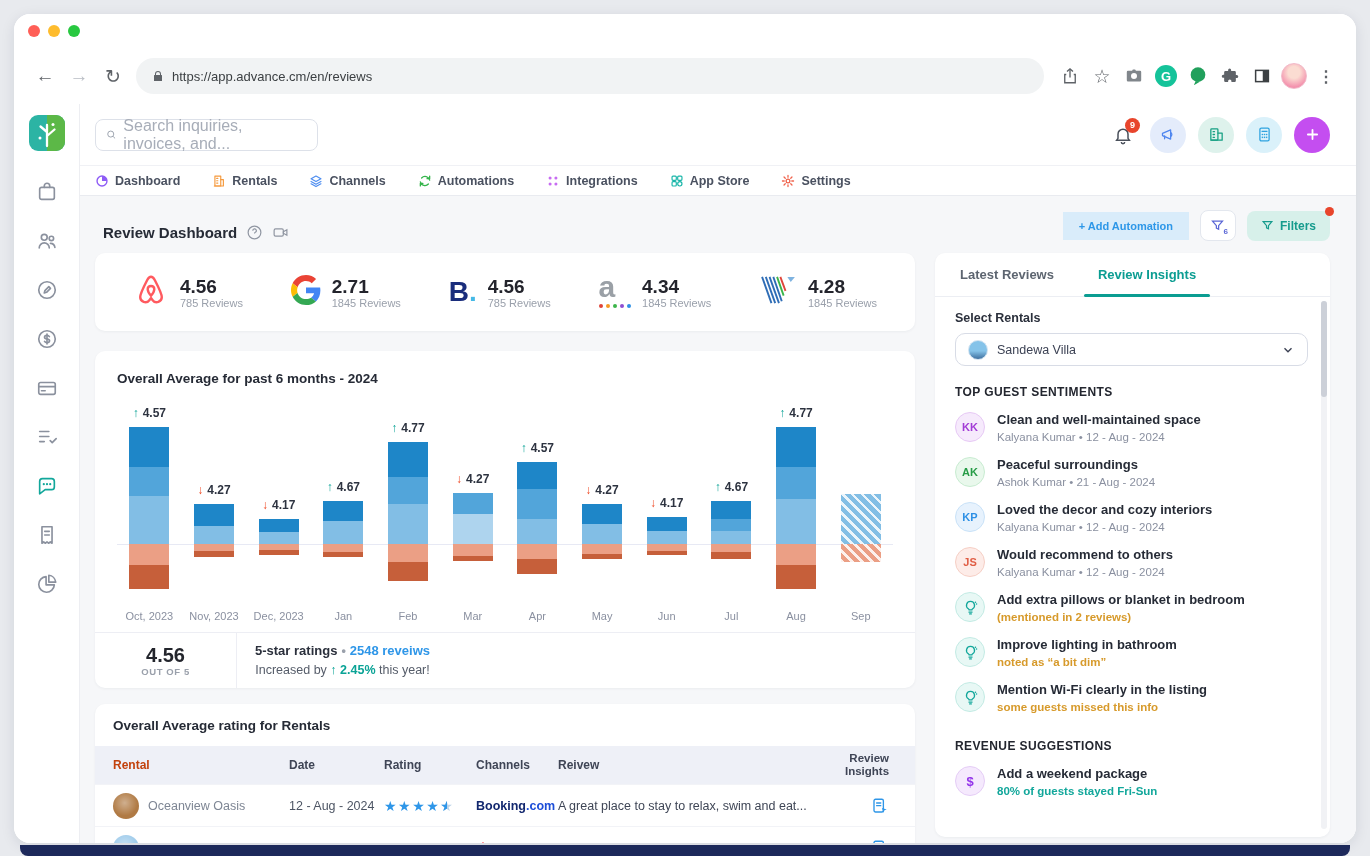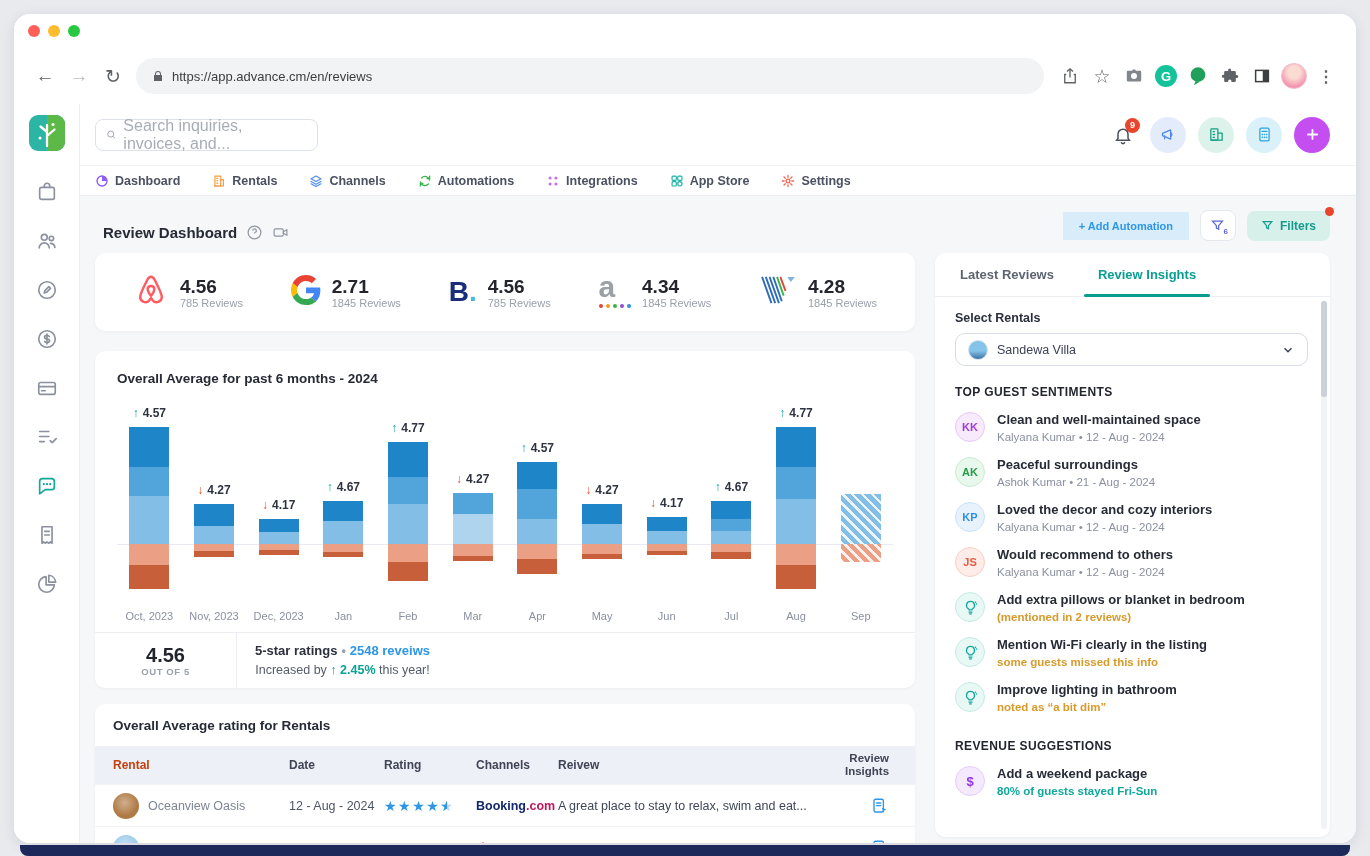--- a/index.html
+++ b/index.html
@@ -110,21 +110,21 @@
   .tc-channel { width:82px; } .tc-review { flex:1; color:#3f4656; } .tc-insight { width:52px; justify-content:flex-end; color:#2e96e8; }
   .tc-insight svg { width:18px; height:18px; }
   .th-insight { text-align:right; font-size:11.5px; line-height:13px; }
   .r-avatar { width:26px; height:26px; border-radius:50%; flex:none; }
   .rental-name { color:#7e8694; }
   .stars { letter-spacing:1.5px; font-size:14px; }
   .star-full { color:#2e96e8; }
   .star-half { position:relative; color:#bcd3e8; }
   .star-half em { position:absolute; left:0; top:0; width:50%; overflow:hidden; color:#2e96e8; font-style:normal; }
   .bk-logo { font-size:12.5px; font-weight:800; color:#12276e; }
-  .bk-logo span { color:#be185d; }
+  .bk-logo span { color:#1d4ed8; }
   .ab-logo { display:flex; align-items:center; gap:3px; color:#ff5a5f; font-size:12px; font-weight:700; }
   .ab-logo svg { width:14px; height:14px; }
 
   
   .right-card { position:relative; min-height:584px; }
   .rp-tabs { display:flex; height:44px; border-bottom:1px solid #eceef3; padding-left:2px; }
   .rp-tab { width:140px; display:grid; place-items:center; font-size:13px; font-weight:700; color:#5d6570; position:relative; cursor:pointer; }
   .rp-tab.active { color:#0b9d92; }
   .rp-tab.active::after { content:""; position:absolute; bottom:-1px; left:7px; right:7px; height:3px; background:#0b9d92; border-radius:2px; }
   .rp-body { padding:14px 22px 0 20px; }
@@ -775,35 +775,35 @@
                     </div>
                     <div class="rp-item">
                       <span class="imp-ic">
                         <svg viewBox="0 0 24 24" fill="none" stroke="currentColor" stroke-width="1.8" stroke-linecap="round" stroke-linejoin="round">
                           <path d="M12 3.5a5.6 5.6 0 0 1 3.1 10.3c-.7.5-1.1 1-1.1 1.7h-4c0-.7-.4-1.2-1.1-1.7A5.6 5.6 0 0 1 12 3.5z"></path>
                           <path d="M9.8 18.5h4.4M10.8 21h2.4"></path>
                           <path d="M19 4.5h.01M20.5 7h.01" stroke-width="2.2"></path>
                         </svg>
                       </span>
                       <div>
-                        <div class="rp-title">Mention Wi-Fi clearly in the listing</div>
-                        <div class="imp-note">some guests missed this info</div>
+                        <div class="rp-title">Improve lighting in bathroom</div>
+                        <div class="imp-note">noted as “a bit dim”</div>
                       </div>
                     </div>
                     <div class="rp-item">
                       <span class="imp-ic">
                         <svg viewBox="0 0 24 24" fill="none" stroke="currentColor" stroke-width="1.8" stroke-linecap="round" stroke-linejoin="round">
                           <path d="M12 3.5a5.6 5.6 0 0 1 3.1 10.3c-.7.5-1.1 1-1.1 1.7h-4c0-.7-.4-1.2-1.1-1.7A5.6 5.6 0 0 1 12 3.5z"></path>
                           <path d="M9.8 18.5h4.4M10.8 21h2.4"></path>
                           <path d="M19 4.5h.01M20.5 7h.01" stroke-width="2.2"></path>
                         </svg>
                       </span>
                       <div>
-                        <div class="rp-title">Improve lighting in bathroom</div>
-                        <div class="imp-note">noted as “a bit dim”</div>
+                        <div class="rp-title">Mention Wi-Fi clearly in the listing</div>
+                        <div class="imp-note">some guests missed this info</div>
                       </div>
                     </div>
                   </div>
                 <div class="sect-head">REVENUE SUGGESTIONS</div>
                 <div id="revenue">
                     <div class="rp-item">
                       <span class="rev-ic">$</span>
                       <div>
                         <div class="rp-title">Add a weekend package</div>
                         <div class="rev-note">80% of guests stayed Fri-Sun</div>

